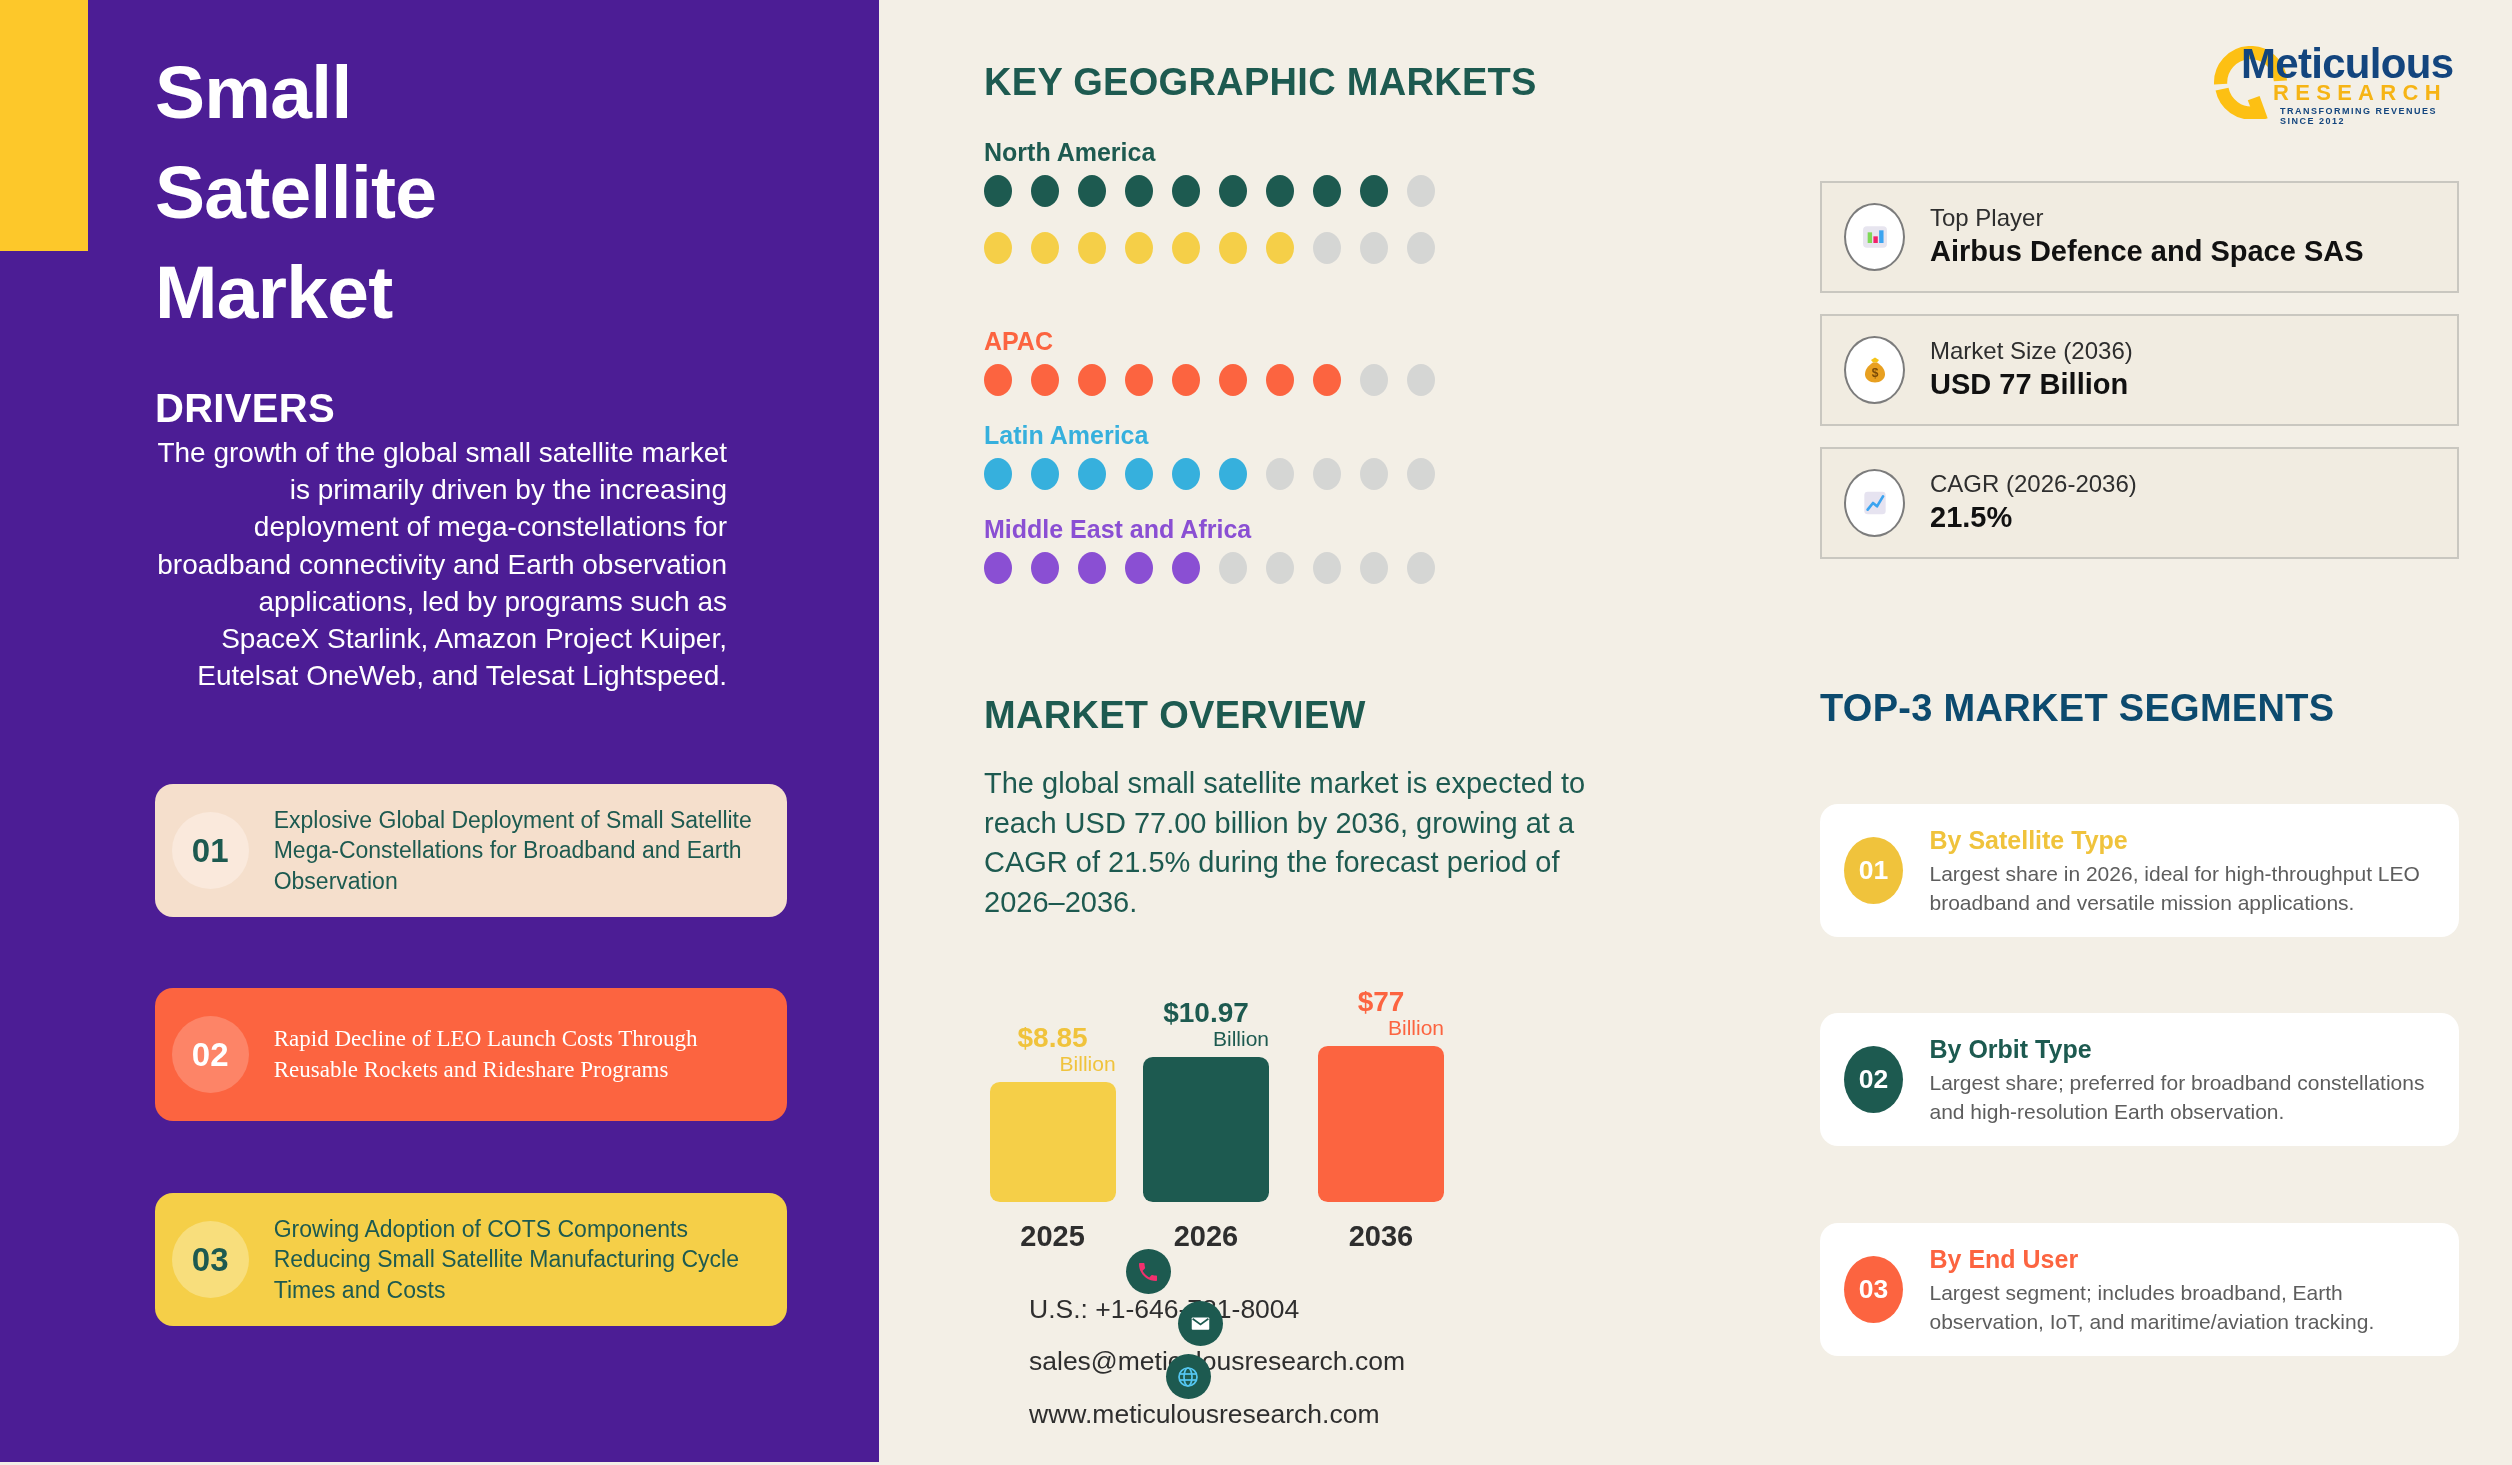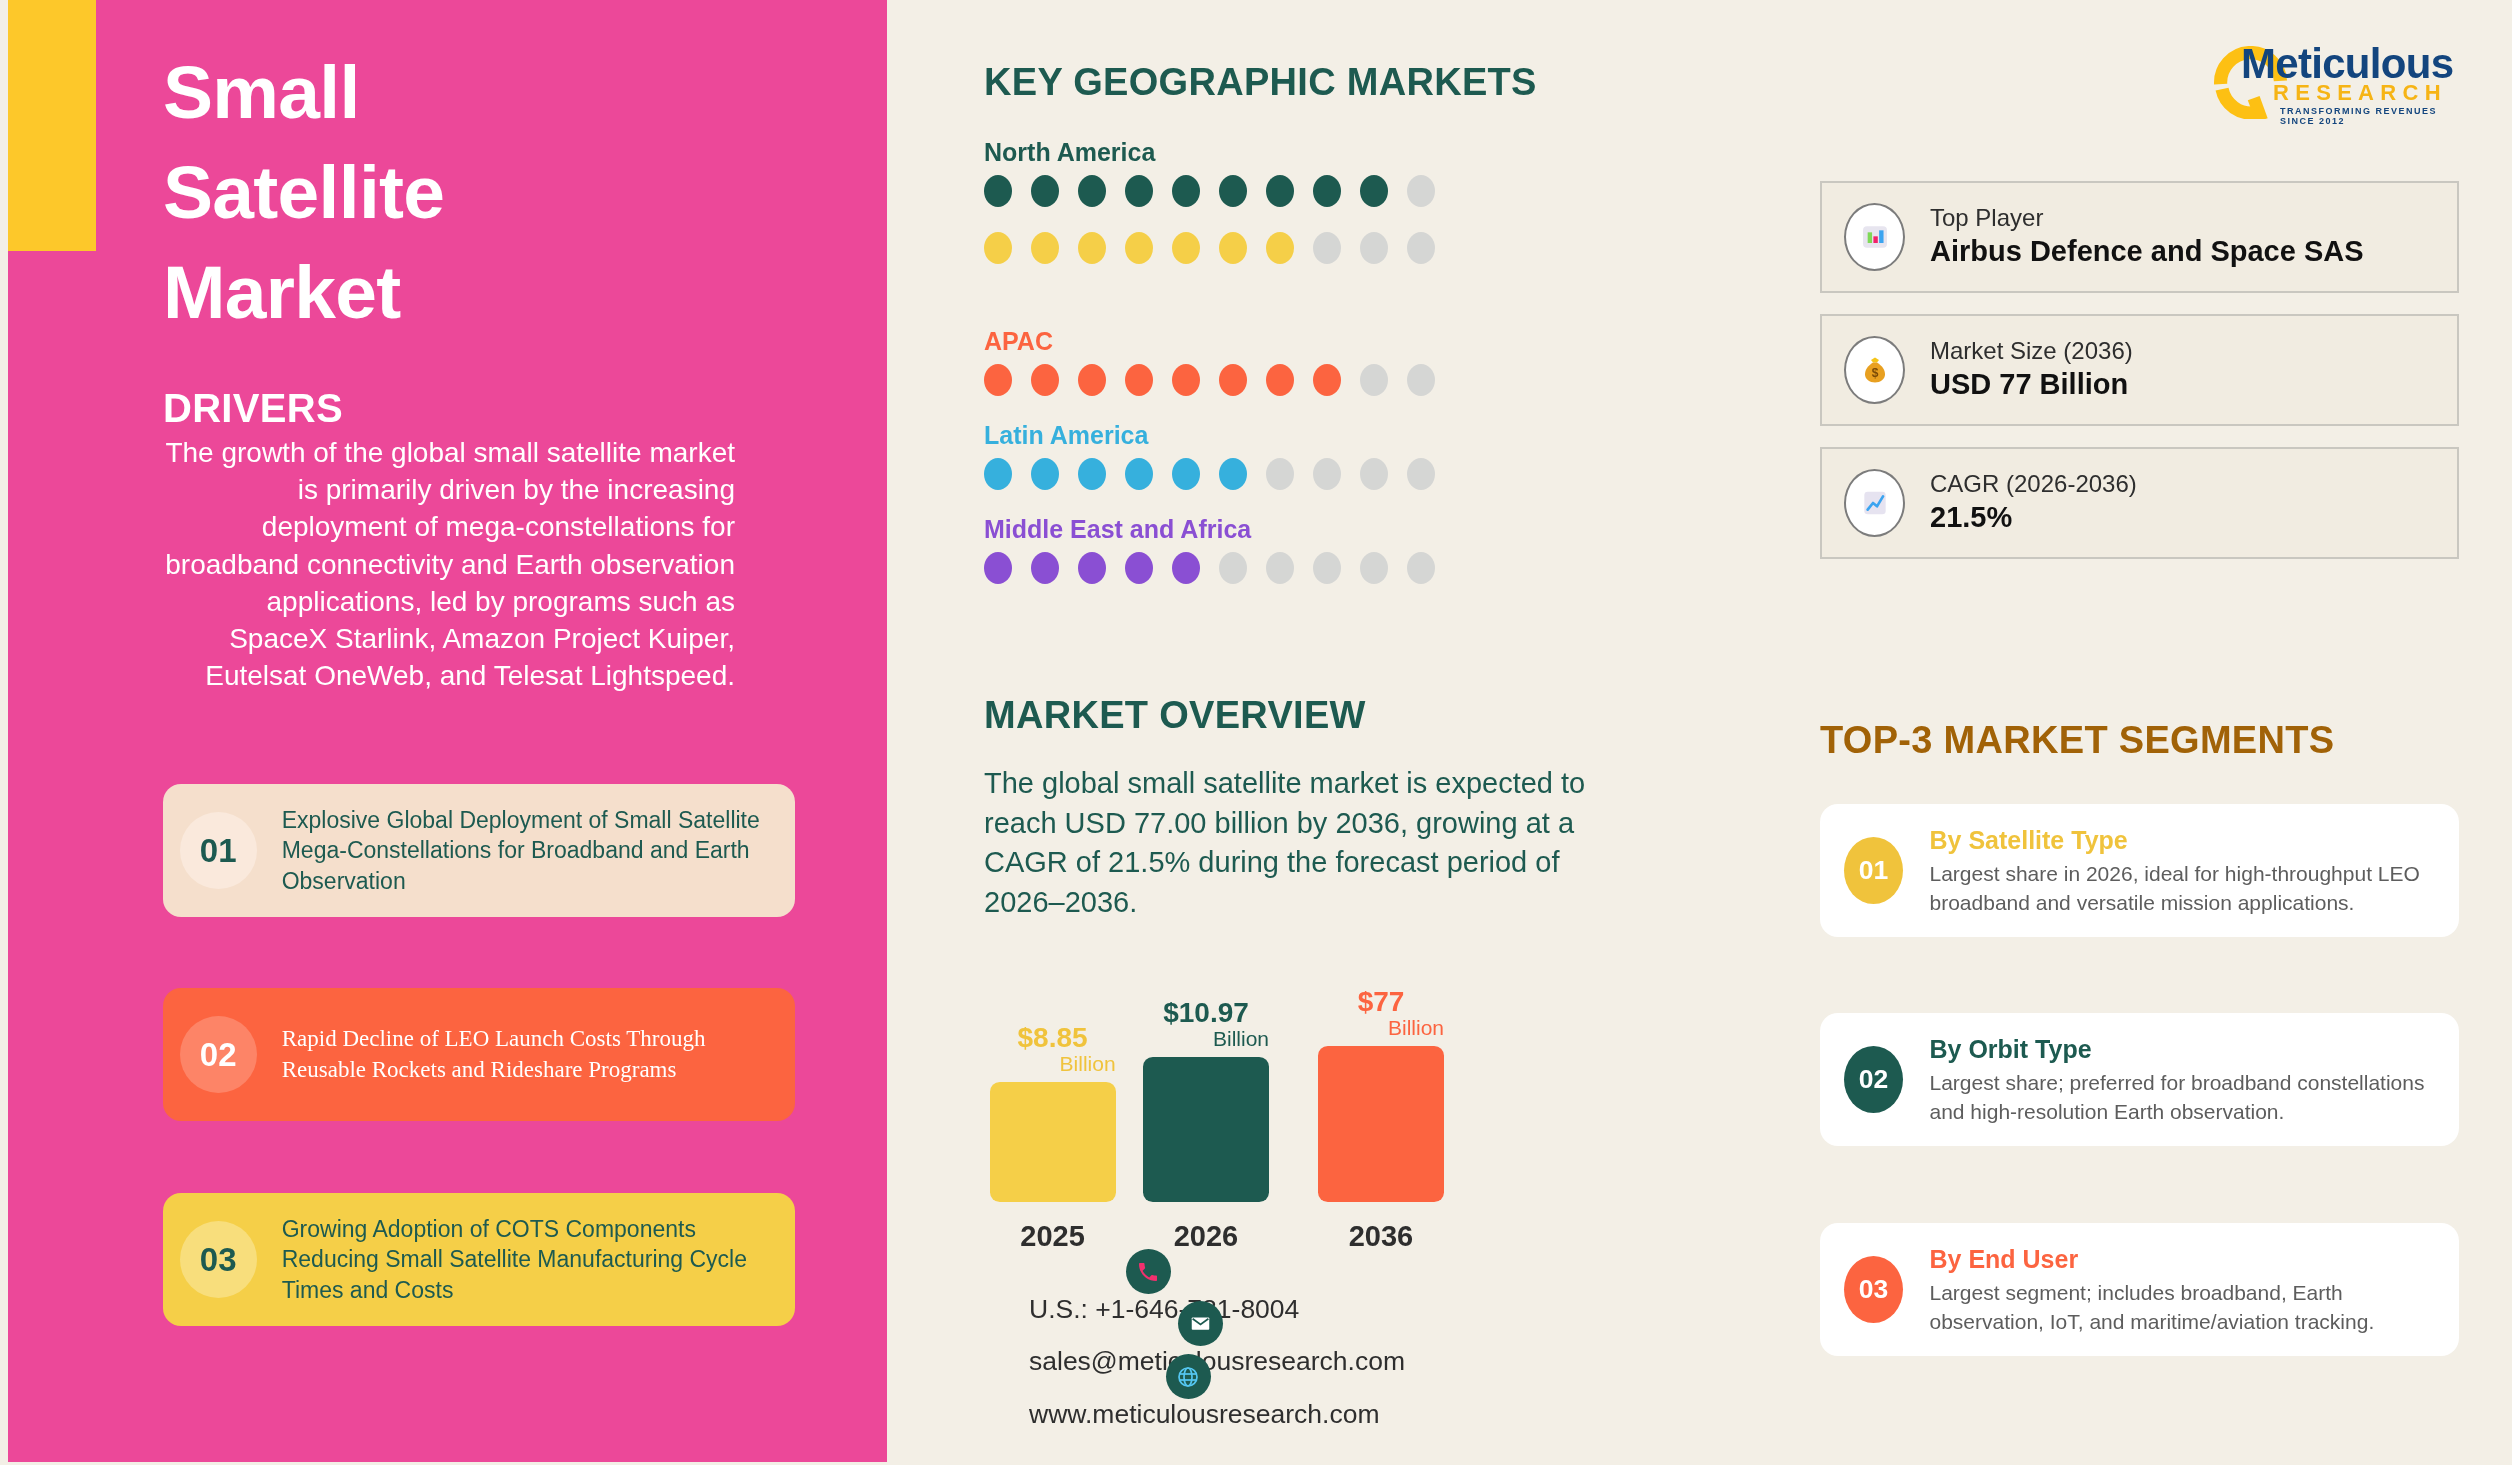--- a/index.html
+++ b/index.html
@@ -6,22 +6,22 @@
   html,body { width:2512px; height:1465px; }
   body {
     background:#f3efe6;
     font-family:"Liberation Sans", sans-serif;
     position:relative;
     overflow:hidden;
   }
 
   
   #left-panel{
-    position:absolute; left:8px; top:0; width:879px; height:1462px;
-    background:#ec4899;
+    position:absolute; left:0; top:0; width:879px; height:1462px;
+    background:#4c1d95;
   }
   #accent-bar{
     position:absolute; left:0; top:0; width:88px; height:251px;
     background:#fdc82a;
   }
   #main-title{
     position:absolute; left:155px; top:43px; width:628px;
     color:#ffffff; font-size:75px; font-weight:bold; line-height:1.33;
     letter-spacing:-0.7px;
   }
@@ -121,21 +121,21 @@
     width:61px; height:68px; border-radius:50%; background:#ffffff;
     border:2.8px solid #7c7c7c; margin-left:22px; flex:0 0 61px;
     display:flex; align-items:center; justify-content:center;
   }
   .stat-body{ margin-left:25px; }
   .stat-label{ font-size:24px; color:#2e2e2e; line-height:1.25; }
   .stat-value{ font-size:29px; font-weight:bold; color:#111111; line-height:1.3; }
 
   #segments-heading{
     position:absolute; left:1820px; top:687px;
-    font-size:38px; font-weight:bold; color:#a16207; letter-spacing:0.3px;margin-top:32px;
+    font-size:38px; font-weight:bold; color:#0c4a6e; letter-spacing:0.3px;
   }
   .segment-card{
     position:absolute; left:1820px; width:639px; border-radius:18px;
     background:#ffffff; display:flex; align-items:center;
   }
   .segment-badge{
     width:59px; height:67px; border-radius:50%; margin-left:24px; flex:0 0 59px;
     display:flex; align-items:center; justify-content:center;
     font-size:26.5px; font-weight:bold; color:#ffffff;
   }

